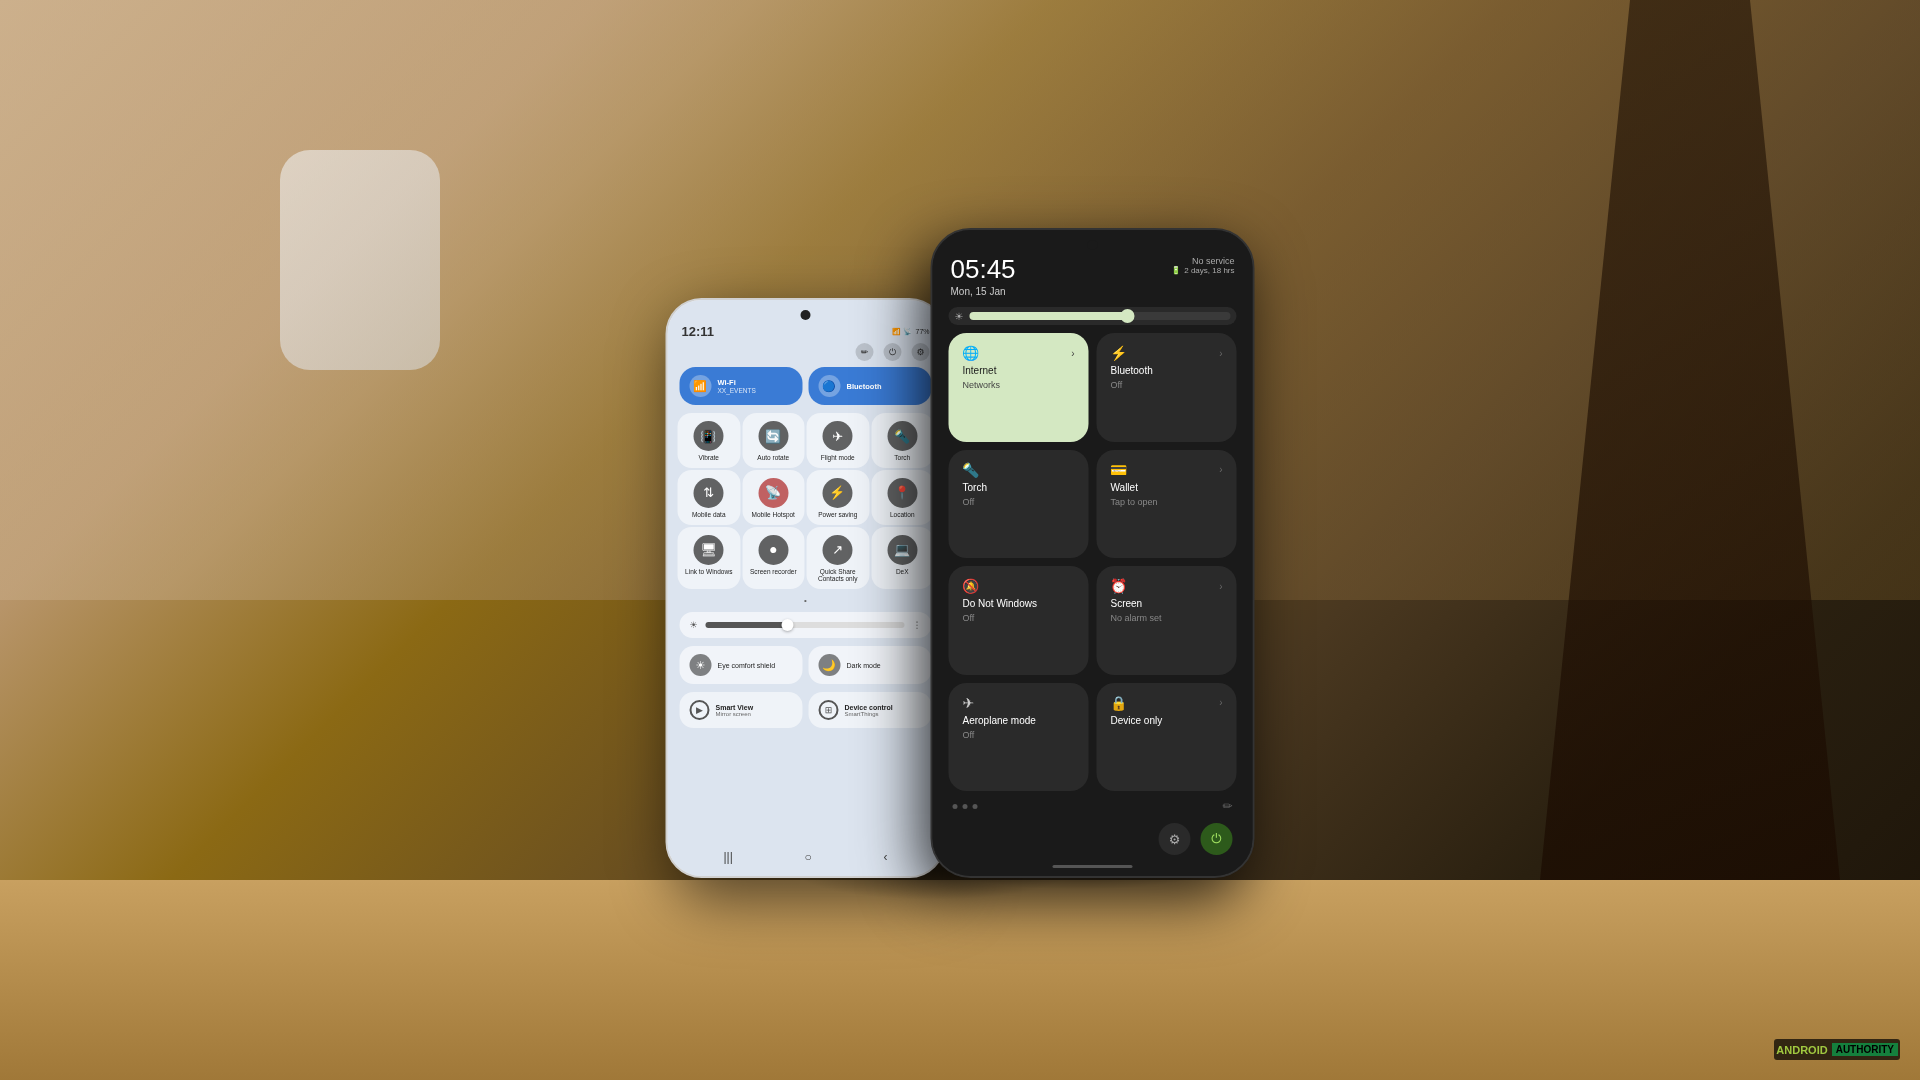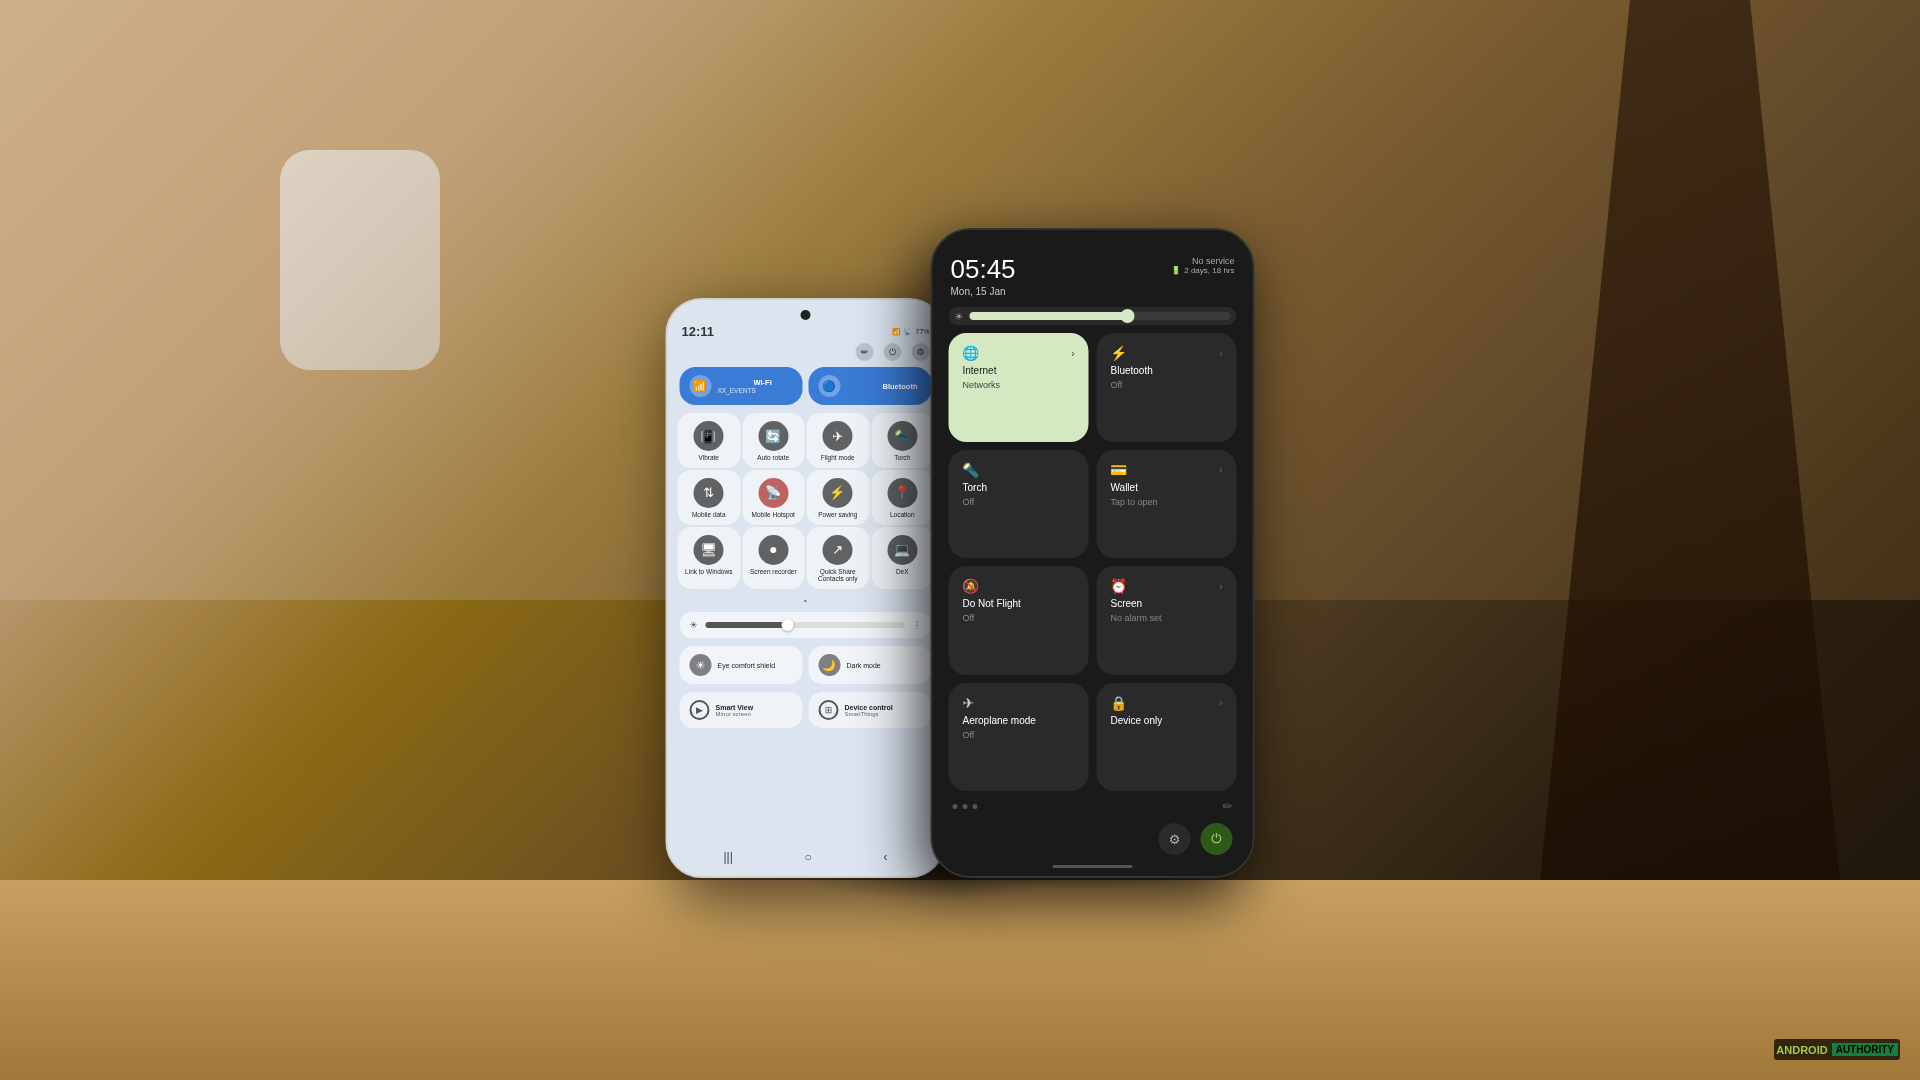--- a/index.html
+++ b/index.html
@@ -166,21 +166,20 @@
 
     .tile-label-sm {
       font-size: 7.5px;
       font-weight: 600;
       color: #222;
       line-height: 1.2;
     }
 
     .left-tile-wide.active .tile-label-sm {
       color: white;
-      margin-left: 36px;
     }
 
     .tile-sublabel-sm {
       font-size: 6.5px;
       color: #555;
     }
 
     .left-tile-wide.active .tile-sublabel-sm {
       color: rgba(255,255,255,0.8);
     }
@@ -884,21 +883,21 @@
             <span class="right-tile-chevron">›</span>
           </div>
           <div class="right-tile-title">Wallet</div>
           <div class="right-tile-subtitle">Tap to open</div>
         </div>
 
         <div class="right-tile">
           <div class="right-tile-header">
             <span class="right-tile-icon">🔕</span>
           </div>
-          <div class="right-tile-title">Do Not Flight</div>
+          <div class="right-tile-title">Do Not Windows</div>
           <div class="right-tile-subtitle">Off</div>
         </div>
 
         <div class="right-tile">
           <div class="right-tile-header">
             <span class="right-tile-icon">⏰</span>
             <span class="right-tile-chevron">›</span>
           </div>
           <div class="right-tile-title">Screen</div>
           <div class="right-tile-subtitle">No alarm set</div>

